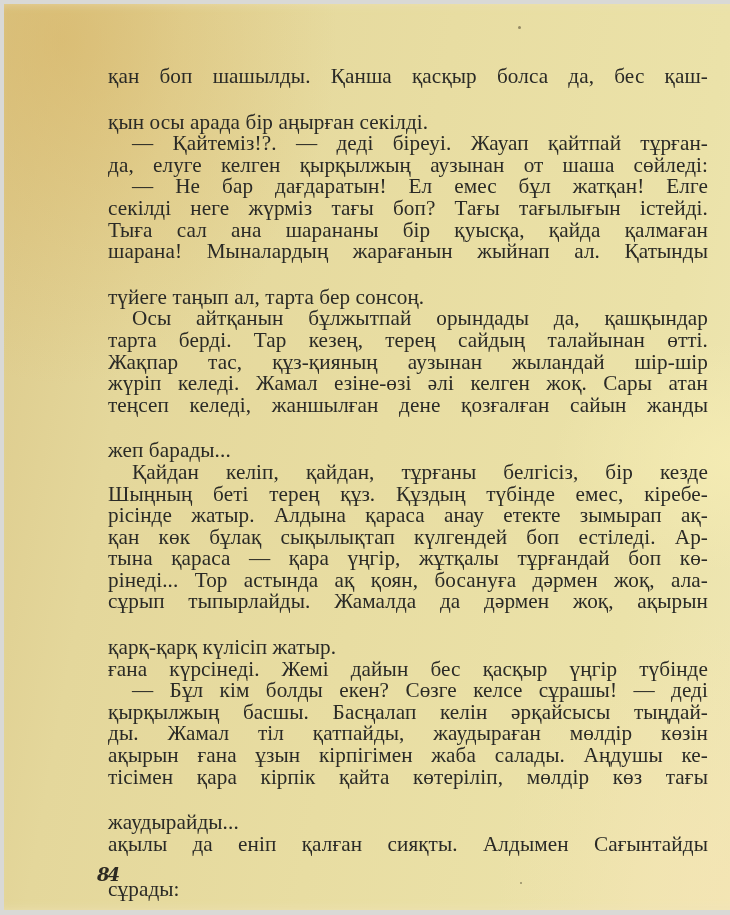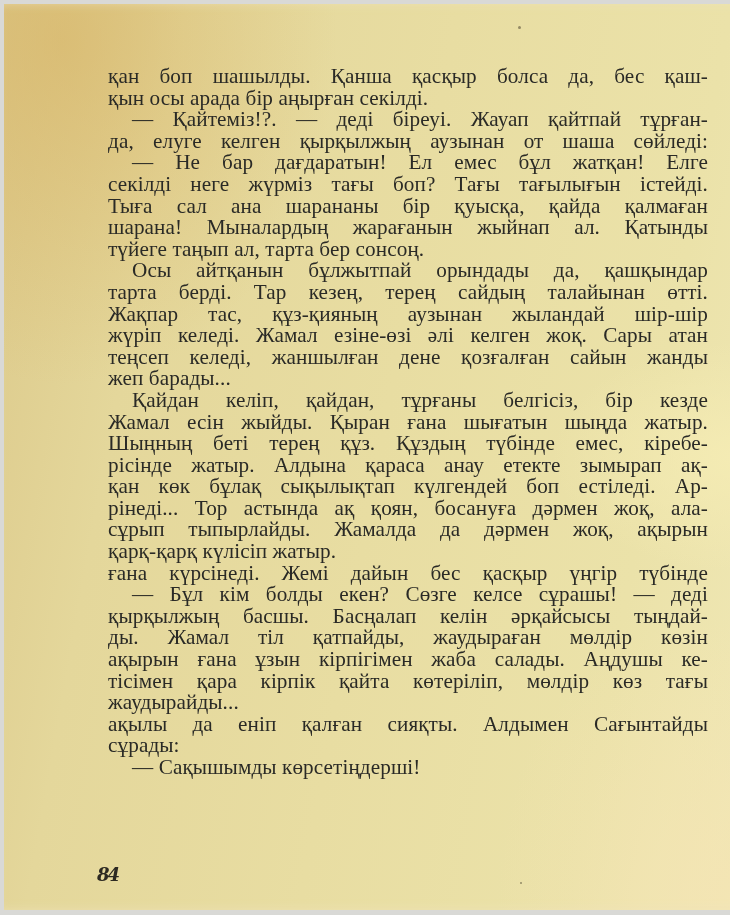--- a/index.html
+++ b/index.html
@@ -44,21 +44,21 @@
       letter-spacing: 0.1px;
     }
     .line {
       display: block;
       white-space: nowrap;
       text-align: justify;
       text-align-last: justify;
       height: 21.6px;
     }
     .line.indent { padding-left: 24px; }
-    .line.last { text-align-last: left; }
+    .line.last { text-align-last: left; margin-top: 24px; }
     .page-number {
       position: absolute;
       left: 93px;
       top: 860px;
       font-family: "DejaVu Serif", serif;
       font-style: italic;
       font-weight: bold;
       font-size: 18px;
       color: #2d2a22;
       letter-spacing: -2px;
@@ -81,24 +81,24 @@
       <span class="line">Тыға сал ана шарананы бір қуысқа, қайда қалмаған</span>
       <span class="line">шарана! Мыналардың жарағанын жыйнап ал. Қатынды</span>
       <span class="line last">түйеге таңып ал, тарта бер сонсоң.</span>
       <span class="line indent">Осы айтқанын бұлжытпай орындады да, қашқындар</span>
       <span class="line">тарта берді. Тар кезең, терең сайдың талайынан өтті.</span>
       <span class="line">Жақпар тас, құз-қияның аузынан жыландай шір-шір</span>
       <span class="line">жүріп келеді. Жамал езіне-өзі әлі келген жоқ. Сары атан</span>
       <span class="line">теңсеп келеді, жаншылған дене қозғалған сайын жанды</span>
       <span class="line last">жеп барады...</span>
       <span class="line indent">Қайдан келіп, қайдан, тұрғаны белгісіз, бір кезде</span>
-      <span class="line">Жамал есін жыйды. Қыран ғана шығатын шыңда жатыр.</span>
       <span class="line">Шыңның беті терең құз. Құздың түбінде емес, кіребе-</span>
       <span class="line">рісінде жатыр. Алдына қараса анау етекте зымырап ақ-</span>
       <span class="line">қан көк бұлақ сықылықтап күлгендей боп естіледі. Ар-</span>
+      <span class="line">тына қараса — қара үңгір, жұтқалы тұрғандай боп кө-</span>
       <span class="line">рінеді... Тор астында ақ қоян, босануға дәрмен жоқ, ала-</span>
       <span class="line">сұрып тыпырлайды. Жамалда да дәрмен жоқ, ақырын</span>
       <span class="line last">қарқ-қарқ күлісіп жатыр.</span>
       <span class="line">ғана күрсінеді. Жемі дайын бес қасқыр үңгір түбінде</span>
       <span class="line indent">— Бұл кім болды екен? Сөзге келсе сұрашы! — деді</span>
       <span class="line">қырқылжың басшы. Басңалап келін әрқайсысы тыңдай-</span>
       <span class="line">ды. Жамал тіл қатпайды, жаудыраған мөлдір көзін</span>
       <span class="line">ақырын ғана ұзын кірпігімен жаба салады. Аңдушы ке-</span>
       <span class="line">тісімен қара кірпік қайта көтеріліп, мөлдір көз тағы</span>
       <span class="line last">жаудырайды...</span>

